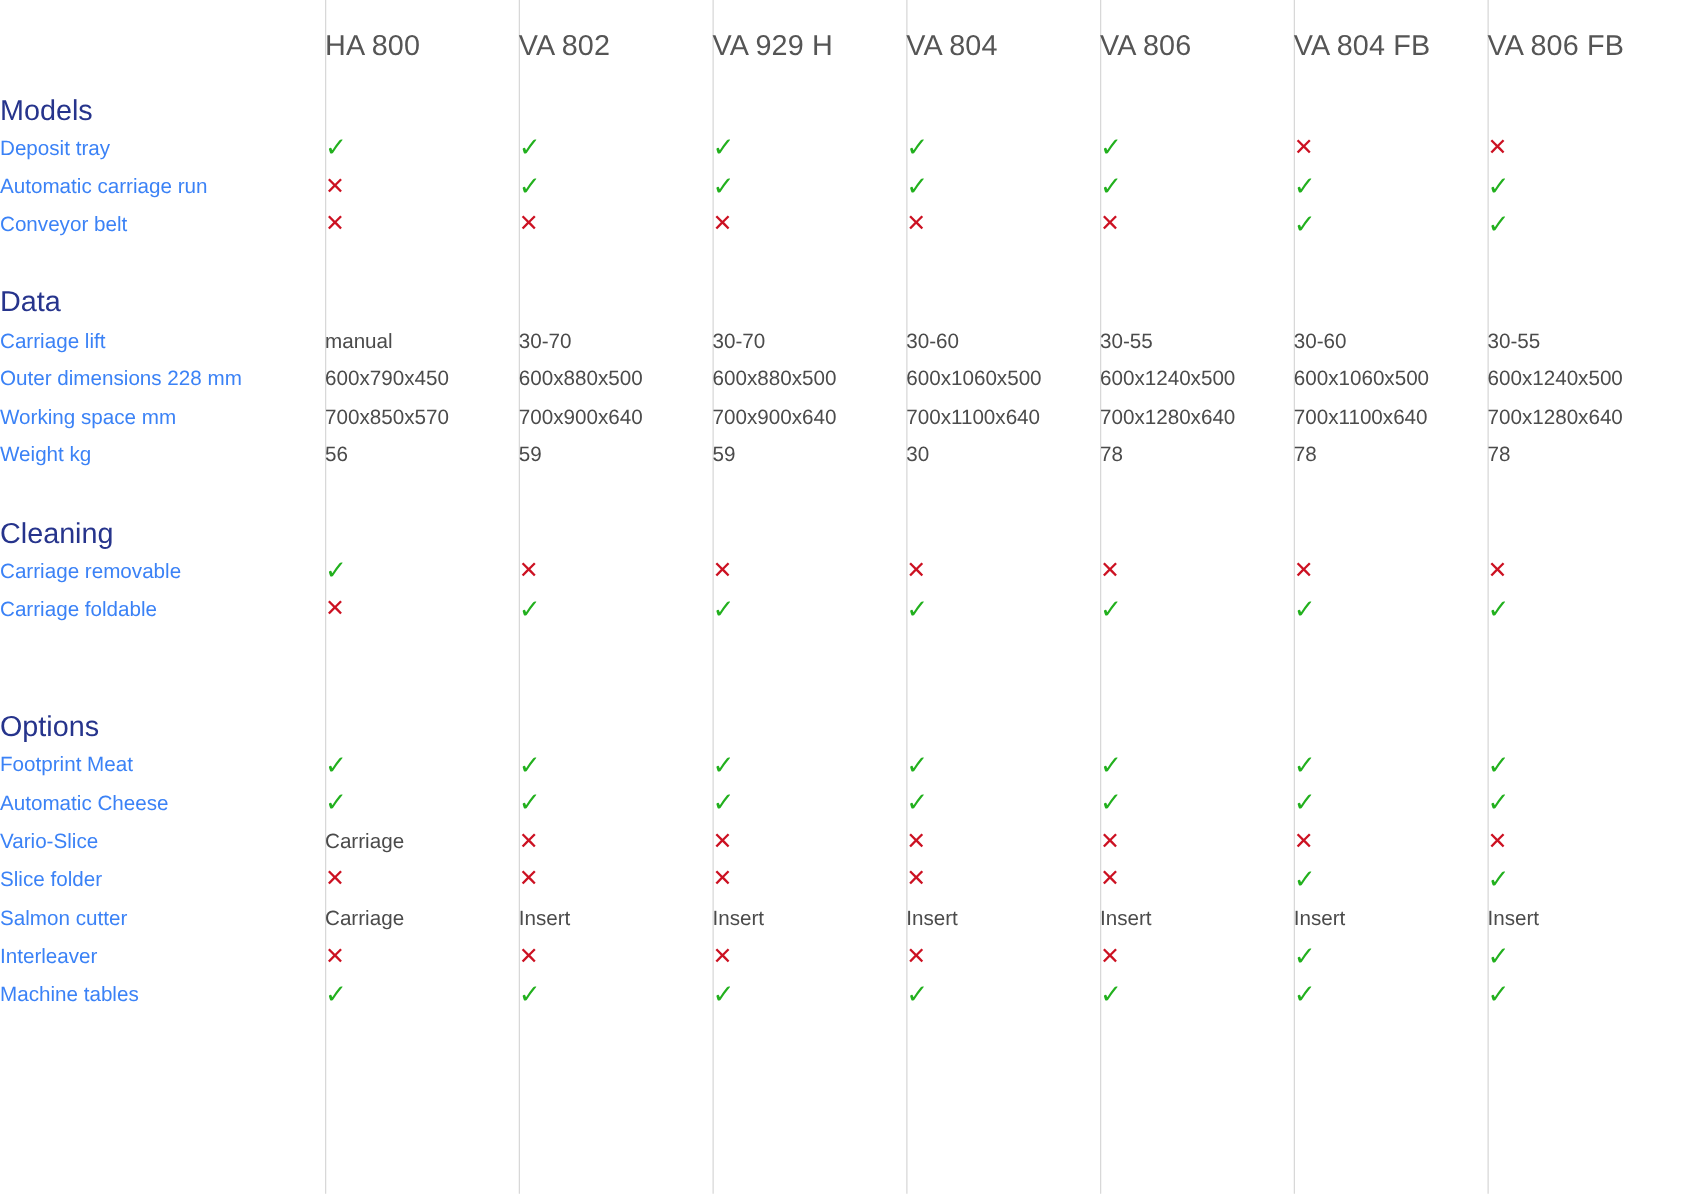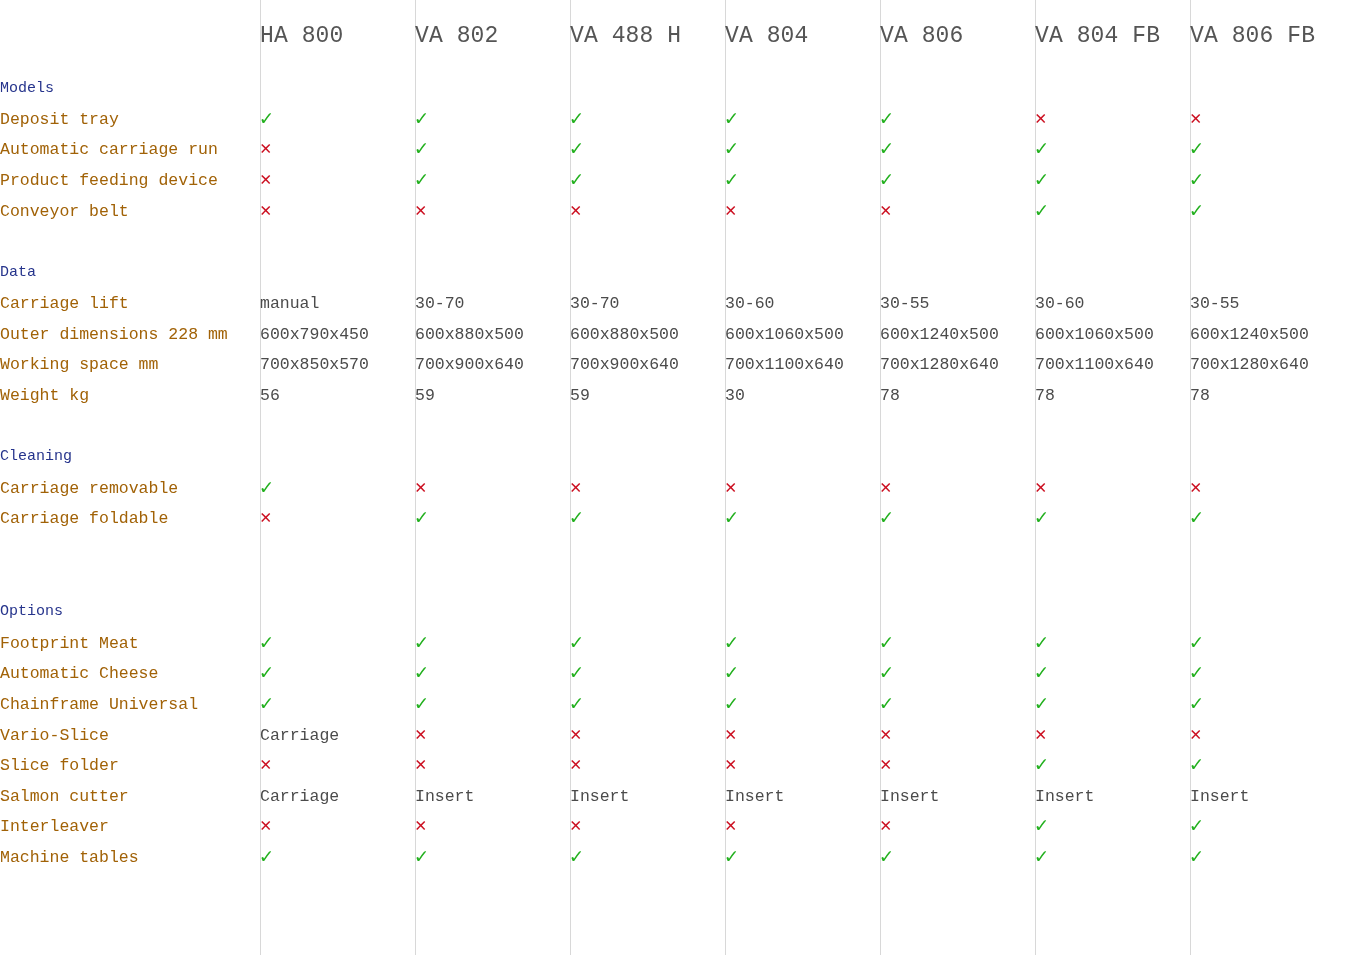--- a/index.html
+++ b/index.html
@@ -14,21 +14,20 @@
     font-family: "Liberation Sans", "DejaVu Sans", sans-serif;
     color: #4a4a4a;
     overflow: hidden;
   }
 
   #sheet {
     position: relative;
     width: 1100px;
     height: 961px;
     background: #ffffff;
-    font-family: Liberation Mono, monospace;
   }
 
   
   .divider {
     position: absolute;
     top: 0;
     width: 1px;
     background: #d8d8d8;
   }
 
@@ -61,36 +60,36 @@
   }
   th.col-head { padding-left: 16px; }
   th.corner   { padding-left: 39px; }
 
   
   tr.data-row td { height: 30.6px; }
 
   td.rowlabel {
     padding-left: 39px;
     font-size: 16.5px;
-    color: #a16207;
+    color: #3b82f6;
     white-space: nowrap;
   }
 
   td.cellval {
     padding-left: 16px;
     font-size: 16.5px;
     color: #4b4b4b;
     white-space: nowrap;
   }
 
   
   tr.section-row td { height: 32px; }
   td.section-title {
     padding-left: 39px;
-    font-size: 15px;
+    font-size: 23px;
     font-weight: bold;
     color: #26348c;
     white-space: nowrap;
   }
 
   
   tr.spacer-row td { height: 30px; }
   tr.spacer-row-big td { height: 62px; }
   tr.tail-row td { height: 40px; }
 
@@ -133,21 +132,21 @@
         <col class="c-val">
         <col class="c-val">
         <col class="c-val">
         <col class="c-tail">
       </colgroup>
     <thead>
       <tr class="header-row" id="header-row">
         <th class="corner"></th>
       <th class="col-head">HA 800</th>
           <th class="col-head">VA 802</th>
-          <th class="col-head">VA 488 H</th>
+          <th class="col-head">VA 929 H</th>
           <th class="col-head">VA 804</th>
           <th class="col-head">VA 806</th>
           <th class="col-head">VA 804 FB</th>
           <th class="col-head">VA 806 FB</th>
         </tr>
     </thead>
     <tbody id="cmp-body">
         <tr class="section-row">
           <td class="section-title">Models</td>
           <td></td>
@@ -163,30 +162,20 @@
           <td class="cellval"><span class="mark mark-yes">✓</span></td>
           <td class="cellval"><span class="mark mark-yes">✓</span></td>
           <td class="cellval"><span class="mark mark-yes">✓</span></td>
           <td class="cellval"><span class="mark mark-yes">✓</span></td>
           <td class="cellval"><span class="mark mark-yes">✓</span></td>
           <td class="cellval"><span class="mark mark-no">✕</span></td>
           <td class="cellval"><span class="mark mark-no">✕</span></td>
         </tr>
         <tr class="data-row">
           <td class="rowlabel">Automatic carriage run</td>
-          <td class="cellval"><span class="mark mark-no">✕</span></td>
-          <td class="cellval"><span class="mark mark-yes">✓</span></td>
-          <td class="cellval"><span class="mark mark-yes">✓</span></td>
-          <td class="cellval"><span class="mark mark-yes">✓</span></td>
-          <td class="cellval"><span class="mark mark-yes">✓</span></td>
-          <td class="cellval"><span class="mark mark-yes">✓</span></td>
-          <td class="cellval"><span class="mark mark-yes">✓</span></td>
-        </tr>
-        <tr class="data-row">
-          <td class="rowlabel">Product feeding device</td>
           <td class="cellval"><span class="mark mark-no">✕</span></td>
           <td class="cellval"><span class="mark mark-yes">✓</span></td>
           <td class="cellval"><span class="mark mark-yes">✓</span></td>
           <td class="cellval"><span class="mark mark-yes">✓</span></td>
           <td class="cellval"><span class="mark mark-yes">✓</span></td>
           <td class="cellval"><span class="mark mark-yes">✓</span></td>
           <td class="cellval"><span class="mark mark-yes">✓</span></td>
         </tr>
         <tr class="data-row">
           <td class="rowlabel">Conveyor belt</td>
@@ -311,30 +300,20 @@
           <td class="rowlabel">Automatic Cheese</td>
           <td class="cellval"><span class="mark mark-yes">✓</span></td>
           <td class="cellval"><span class="mark mark-yes">✓</span></td>
           <td class="cellval"><span class="mark mark-yes">✓</span></td>
           <td class="cellval"><span class="mark mark-yes">✓</span></td>
           <td class="cellval"><span class="mark mark-yes">✓</span></td>
           <td class="cellval"><span class="mark mark-yes">✓</span></td>
           <td class="cellval"><span class="mark mark-yes">✓</span></td>
         </tr>
         <tr class="data-row">
-          <td class="rowlabel">Chainframe Universal</td>
-          <td class="cellval"><span class="mark mark-yes">✓</span></td>
-          <td class="cellval"><span class="mark mark-yes">✓</span></td>
-          <td class="cellval"><span class="mark mark-yes">✓</span></td>
-          <td class="cellval"><span class="mark mark-yes">✓</span></td>
-          <td class="cellval"><span class="mark mark-yes">✓</span></td>
-          <td class="cellval"><span class="mark mark-yes">✓</span></td>
-          <td class="cellval"><span class="mark mark-yes">✓</span></td>
-        </tr>
-        <tr class="data-row">
           <td class="rowlabel">Vario-Slice</td>
           <td class="cellval">Carriage</td>
           <td class="cellval"><span class="mark mark-no">✕</span></td>
           <td class="cellval"><span class="mark mark-no">✕</span></td>
           <td class="cellval"><span class="mark mark-no">✕</span></td>
           <td class="cellval"><span class="mark mark-no">✕</span></td>
           <td class="cellval"><span class="mark mark-no">✕</span></td>
           <td class="cellval"><span class="mark mark-no">✕</span></td>
         </tr>
         <tr class="data-row">

